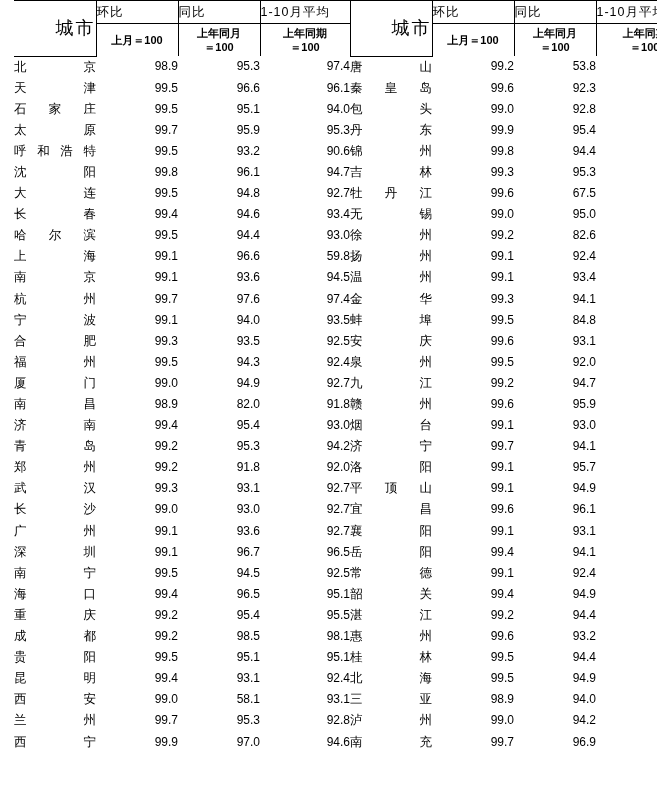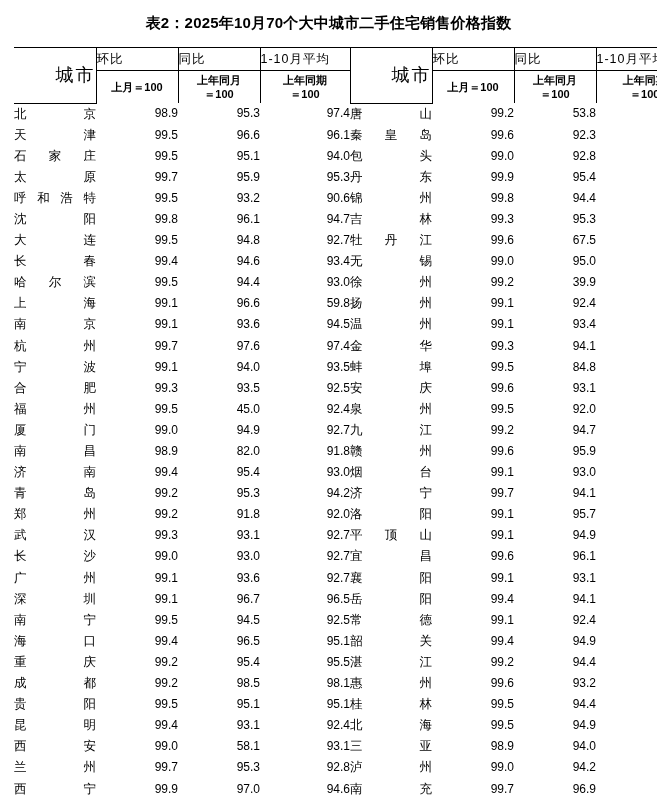--- a/index.html
+++ b/index.html
@@ -96,21 +96,20 @@
   }
   td.numwide {
     padding-right: 28px;
   }
 </style>
 </head>
 <body>
 
 <div id="page">
 
-  <div class="title">表2：2025年10月70个大中城市二手住宅销售价格指数</div>
 
   <table class="maintable">
     <colgroup>
       <col style="width:82px">
       <col style="width:82px">
       <col style="width:82px">
       <col style="width:90px">
       <col style="width:82px">
       <col style="width:82px">
       <col style="width:82px">
@@ -233,21 +232,21 @@
           <td class="num">95.0</td>
           <td class="num numwide">94.4</td>
         </tr>
         <tr>
           <td class="city">哈尔滨</td>
           <td class="num">99.5</td>
           <td class="num">94.4</td>
           <td class="num numwide">93.0</td>
           <td class="city">徐州</td>
           <td class="num">99.2</td>
-          <td class="num">39.9</td>
+          <td class="num">82.6</td>
           <td class="num numwide">92.7</td>
         </tr>
         <tr>
           <td class="city">上海</td>
           <td class="num">99.1</td>
           <td class="num">96.6</td>
           <td class="num numwide">59.8</td>
           <td class="city">扬州</td>
           <td class="num">99.1</td>
           <td class="num">92.4</td>
@@ -289,21 +288,21 @@
           <td class="num">93.5</td>
           <td class="num numwide">92.5</td>
           <td class="city">安庆</td>
           <td class="num">99.6</td>
           <td class="num">93.1</td>
           <td class="num numwide">92.1</td>
         </tr>
         <tr>
           <td class="city">福州</td>
           <td class="num">99.5</td>
-          <td class="num">45.0</td>
+          <td class="num">94.3</td>
           <td class="num numwide">92.4</td>
           <td class="city">泉州</td>
           <td class="num">99.5</td>
           <td class="num">92.0</td>
           <td class="num numwide">91.2</td>
         </tr>
         <tr>
           <td class="city">厦门</td>
           <td class="num">99.0</td>
           <td class="num">94.9</td>

